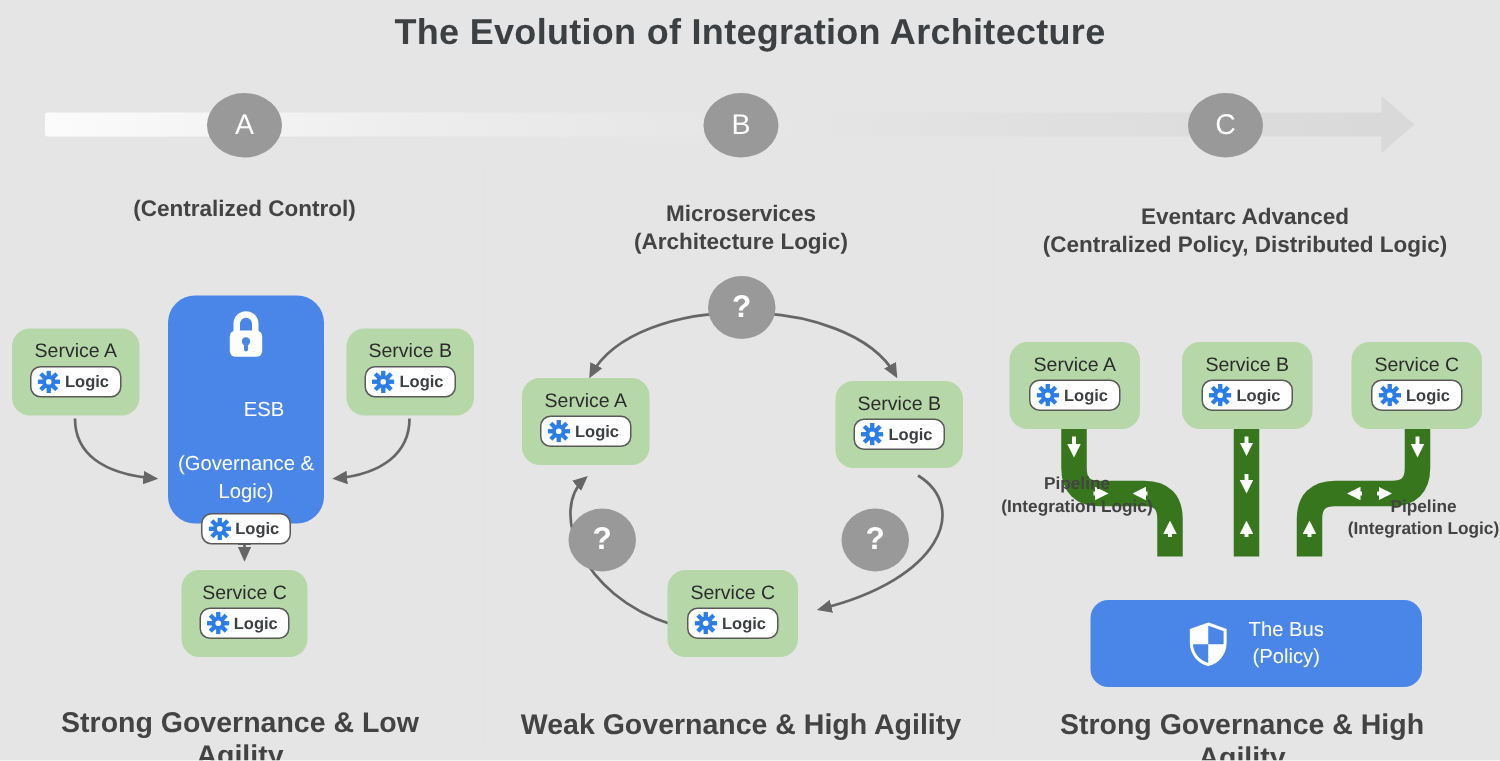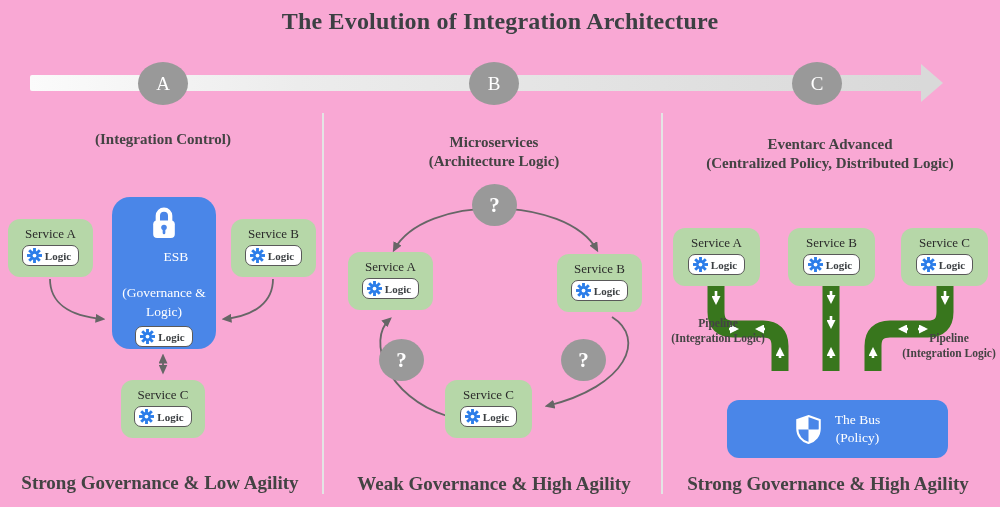--- a/index.html
+++ b/index.html
@@ -1,17 +1,17 @@
 <!DOCTYPE html>
 <html><head>
 <meta charset="utf-8">
 <style>
   html,body{margin:0;padding:0;background:#fff;}
-  #frame{position:relative;width:1000px;height:507px;background:#f9a8d4;overflow:hidden;
-         font-family:Liberation Serif, serif;}
+  #frame{position:relative;width:1000px;height:507px;background:#e5e5e5;overflow:hidden;
+         font-family:Liberation Sans, sans-serif;}
   .abs{position:absolute;}
   #title{left:0;right:0;top:8px;text-align:center;font-size:24px;font-weight:bold;color:#3c4043;letter-spacing:.2px;}
   
   #tl-band{left:30px;top:75px;width:893px;height:16px;border-radius:2px;
            background:linear-gradient(to right,#fbfbfb,#ececec 30%,#d9d9d9);}
   #tl-head{left:921px;top:64px;width:0;height:0;border-left:22px solid #d9d9d9;
            border-top:19px solid transparent;border-bottom:19px solid transparent;}
   .tl-circle{width:50px;height:43px;border-radius:50%;background:#999999;color:#fff;
              display:flex;align-items:center;justify-content:center;font-size:19px;}
   
@@ -23,21 +23,21 @@
   .svc{background:#b6d7a8;border-radius:12px;text-align:center;box-sizing:border-box;padding-top:7px;}
   .svc-label{font-size:13px;color:#2b2b2b;margin-bottom:3px;}
   .logic{display:inline-flex;align-items:center;gap:3px;background:#ffffff;border:1.6px solid #595959;
          border-radius:7px;padding:2px 7px 2px 4px;}
   .logic-text{font-size:11px;font-weight:bold;color:#3c4043;}
   .gear-svg{width:15px;height:15px;display:block;}
   
   #esb{left:112px;top:197px;width:104px;height:152px;background:#4a86e8;border-radius:18px;
        color:#fff;text-align:center;box-sizing:border-box;padding-top:9px;}
   #esb .lock-svg{width:30px;height:35px;display:inline-block;}
-  #esb-name{font-size:13.5px;line-height:19px;margin-top:2px;padding-left:24px;}
+  #esb-name{font-size:13.5px;line-height:19px;margin-top:17px;padding-left:24px;}
   #esb-sub{font-size:13.5px;line-height:19px;width:96px;margin:17px auto 5px auto;}
   
   .qcircle{width:45px;height:42px;border-radius:50%;background:#999999;color:#fff;
            display:flex;align-items:center;justify-content:center;font-size:21px;font-weight:bold;}
   
   #bus{left:727px;top:368px;width:221px;height:58px;background:#4a86e8;border-radius:12px;color:#fff;
        display:flex;align-items:center;justify-content:center;gap:13px;margin-top:32px;}
   #bus .shield-svg{width:27px;height:31px;display:block;}
   .bus-text{font-size:13.5px;line-height:18px;text-align:center;}
   
@@ -139,21 +139,21 @@
       <line x1="831" y1="358" x2="831" y2="350" marker-end="url(#mw)"></line>
 
       <line x1="945" y1="291" x2="945" y2="302" marker-end="url(#mw)"></line>
       <line x1="908" y1="329" x2="901" y2="329" marker-end="url(#mw)"></line>
       <line x1="918" y1="329" x2="925" y2="329" marker-end="url(#mw)"></line>
       <line x1="873" y1="358" x2="873" y2="350" marker-end="url(#mw)"></line>
     </g>
   </svg>
 
   <div class="abs heading" style="left:13px;top:130px;width:300px;">
-    <div>(Integration Control)</div>
+    <div>(Centralized Control)</div>
   </div>
 
   <div class="abs svc" style="left:8px;top:219px;width:85px;height:58px;">
     <div class="svc-label">Service A</div>
     <span class="logic">
       <svg class="gear-svg">
           <use href="#gear"></use>
         </svg>
       <span class="logic-text">Logic</span>
     </span>

